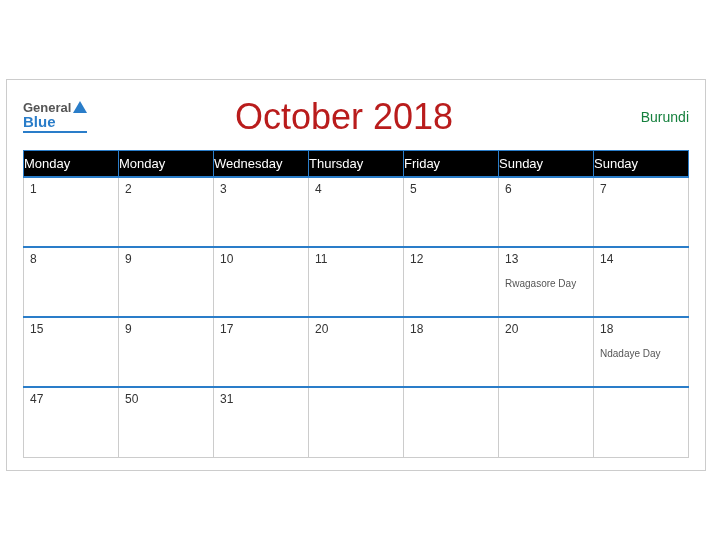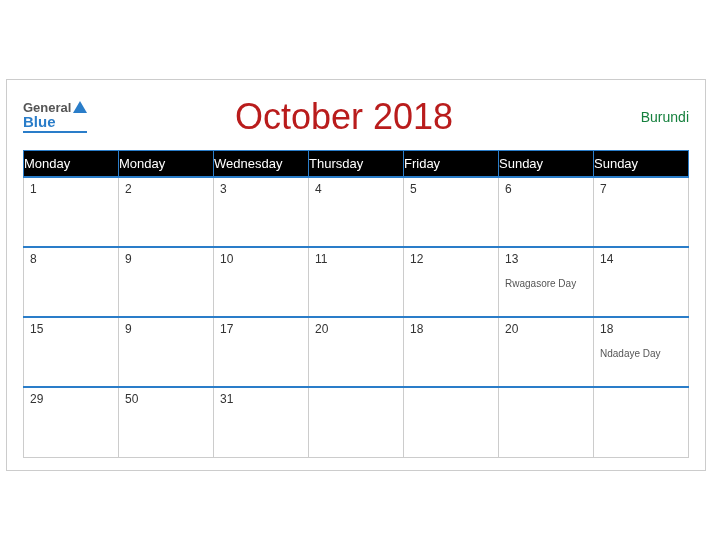--- a/index.html
+++ b/index.html
@@ -213,21 +213,21 @@
           <td>
             <span class="day-number">20</span>
           </td>
           <td>
             <span class="day-number">18</span>
             <span class="holiday-name">Ndadaye Day</span>
           </td>
         </tr>
         <tr>
           <td>
-            <span class="day-number">29</span>
+            <span class="day-number">47</span>
           </td>
           <td>
             <span class="day-number">50</span>
           </td>
           <td>
             <span class="day-number">31</span>
           </td>
           <td></td>
           <td></td>
           <td></td>

